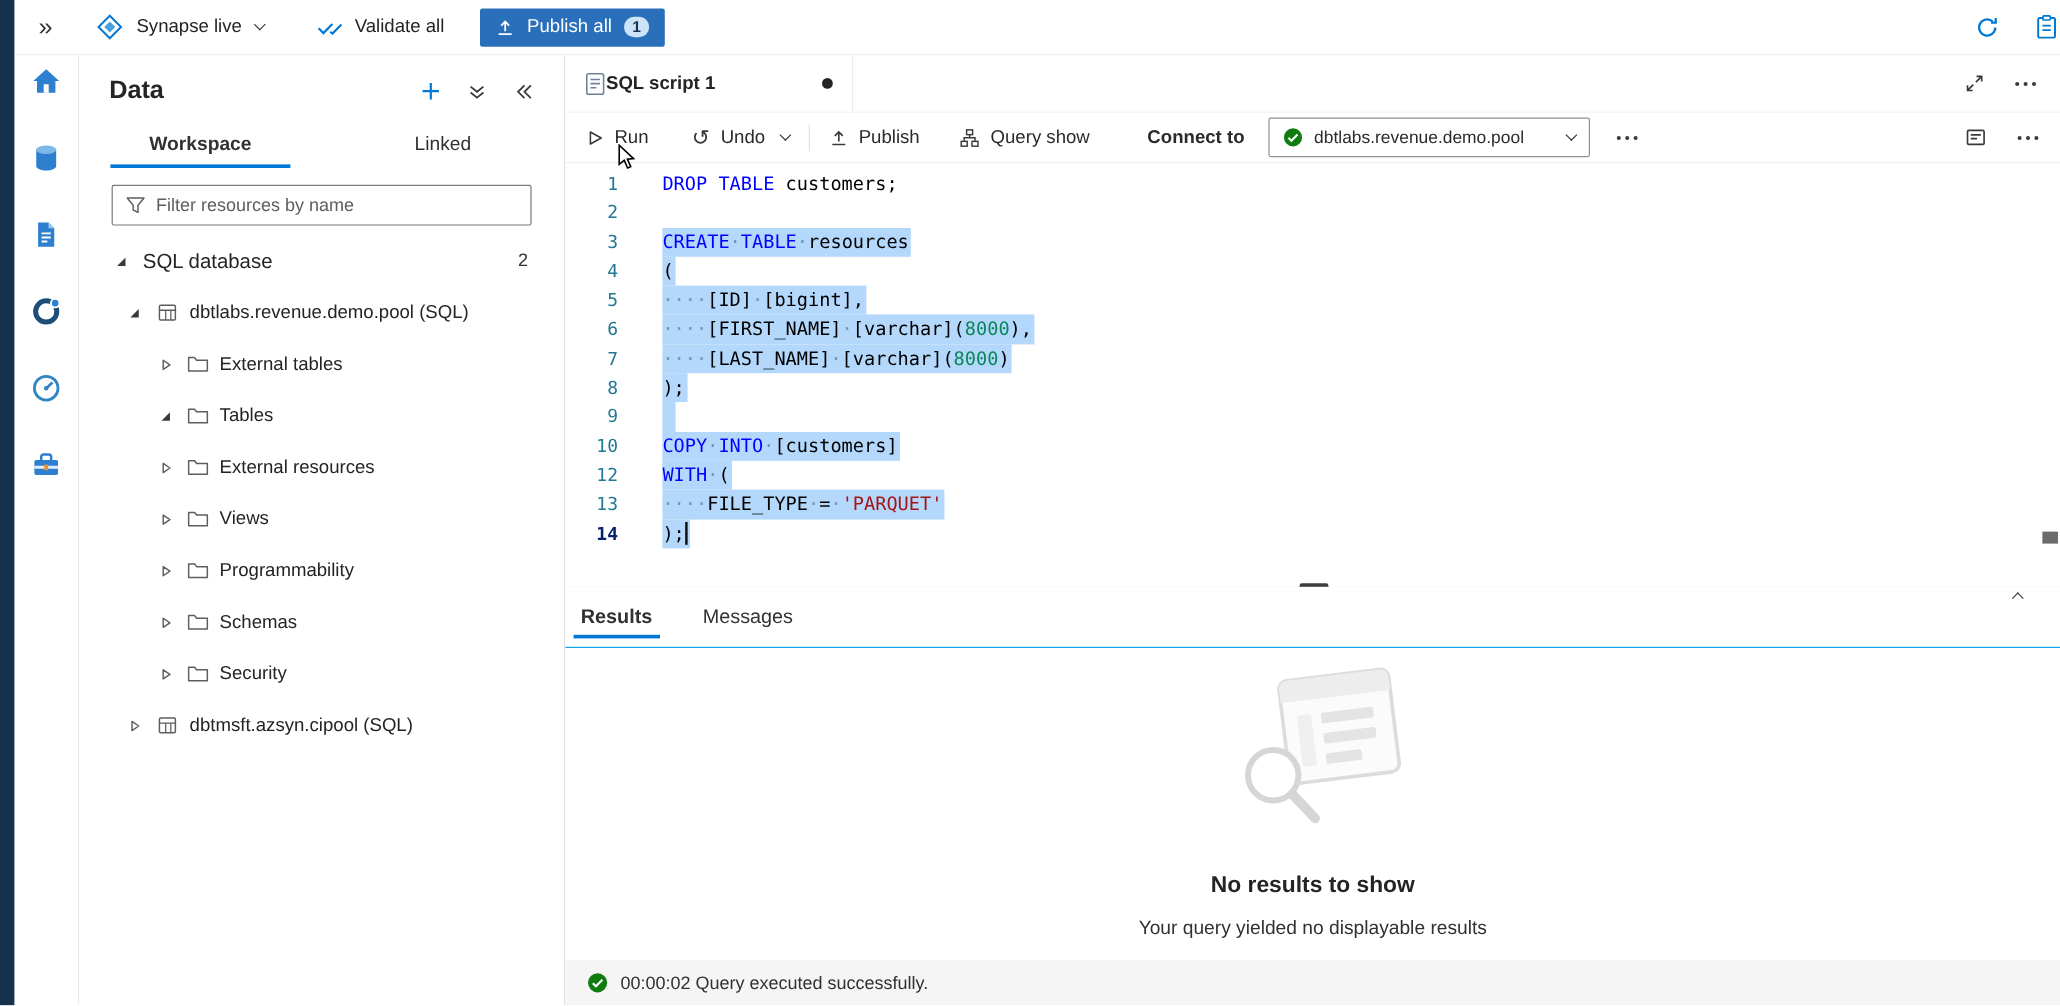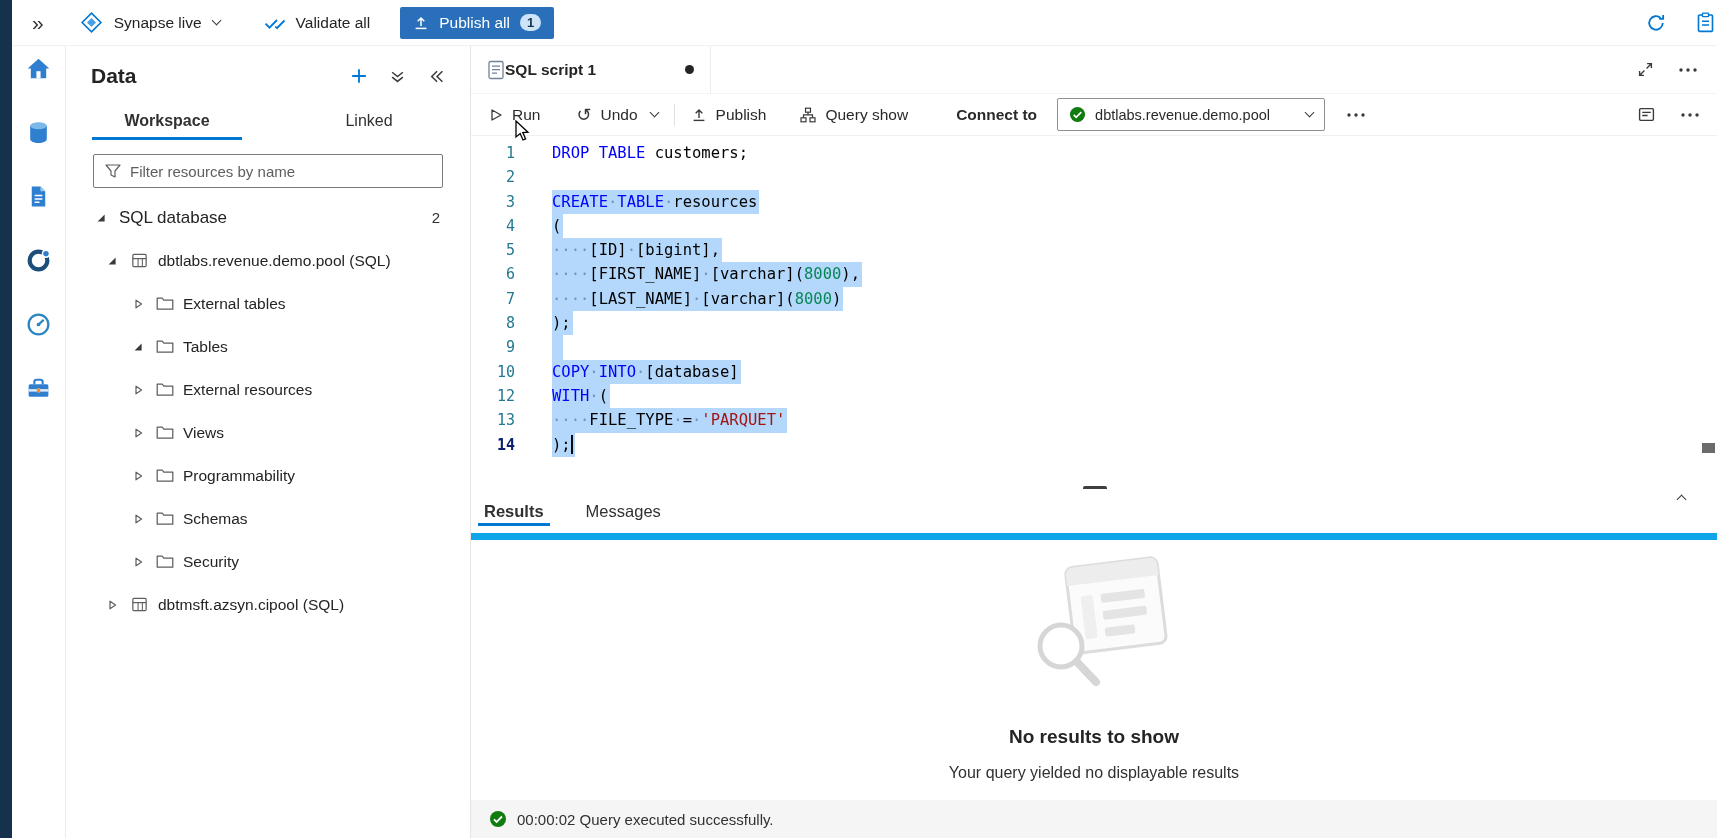--- a/index.html
+++ b/index.html
@@ -89,21 +89,21 @@
   .tk-num { color:var(--number,#098658); }
   .tk-ws { color:#6f94b5; }
   .tk-pl { color:#000; }
   .caret { display:inline-block; width:2px; height:19px; background:#0a0a0a; vertical-align:-4px; }
   .ruler-mark { position:absolute; top:397px; right:2px; width:13px; height:10px; background:#6b6b6b; }
 
   .splitter { position:absolute; top:443px; left:0; right:0; height:0; border-top:1px solid #e0e0e0; cursor:row-resize; }
   .grip { position:absolute; top:-4px; left:612px; width:24px; height:5px; background:#3f3f3f; border-radius:2px; }
 
   .results-bar { position:absolute; top:443px; left:0; right:0; height:51px; display:flex; 
-                 padding-left:7px; border-bottom:7px solid #0ea5e9; background:#fff; }
+                 padding-left:7px; border-bottom:1px solid #0ea5e9; background:#fff; }
   .res-tab { position:relative; padding:0 6px; margin-right:30px; height:100%; display:flex; align-items:center;
              font-size:16.5px; color:#323130; cursor:pointer; }
   .res-tab.active { font-weight:700; }
   .res-tab.active::after { content:""; position:absolute; left:0; right:0; bottom:7px; height:3px;
                            background:var(--accent,#0078d4); }
   .collapse-results { margin-left:auto; padding-right:32px; cursor:pointer; }
 
   .results-body { position:absolute; top:494px; left:0; right:0; bottom:38px; background:#fff; text-align:center; }
   .empty-illustration { margin-top:14px; }
   .empty-title { font-size:19px; font-weight:700; margin-top:28px; color:#252423; }
@@ -513,21 +513,21 @@
       <div>
           <div class="code-line"><span class="ln">1</span><span class="code"><span class="tk-kw">DROP</span><span class="tk-pl"> </span><span class="tk-kw">TABLE</span><span class="tk-pl"> customers;</span></span></div>
           <div class="code-line"><span class="ln">2</span><span class="code"></span></div>
           <div class="code-line"><span class="ln">3</span><span class="code sel"><span class="tk-kw">CREATE</span><span class="tk-ws">·</span><span class="tk-kw">TABLE</span><span class="tk-ws">·</span><span class="tk-pl">resources</span></span></div>
           <div class="code-line"><span class="ln">4</span><span class="code sel"><span class="tk-pl">(</span></span></div>
           <div class="code-line"><span class="ln">5</span><span class="code sel"><span class="tk-ws">····</span><span class="tk-pl">[ID]</span><span class="tk-ws">·</span><span class="tk-pl">[bigint],</span></span></div>
           <div class="code-line"><span class="ln">6</span><span class="code sel"><span class="tk-ws">····</span><span class="tk-pl">[FIRST_NAME]</span><span class="tk-ws">·</span><span class="tk-pl">[varchar](</span><span class="tk-num">8000</span><span class="tk-pl">),</span></span></div>
           <div class="code-line"><span class="ln">7</span><span class="code sel"><span class="tk-ws">····</span><span class="tk-pl">[LAST_NAME]</span><span class="tk-ws">·</span><span class="tk-pl">[varchar](</span><span class="tk-num">8000</span><span class="tk-pl">)</span></span></div>
           <div class="code-line"><span class="ln">8</span><span class="code sel"><span class="tk-pl">);</span></span></div>
           <div class="code-line"><span class="ln">9</span><span class="code sel"></span></div>
-          <div class="code-line"><span class="ln">10</span><span class="code sel"><span class="tk-kw">COPY</span><span class="tk-ws">·</span><span class="tk-kw">INTO</span><span class="tk-ws">·</span><span class="tk-pl">[database]</span></span></div>
+          <div class="code-line"><span class="ln">10</span><span class="code sel"><span class="tk-kw">COPY</span><span class="tk-ws">·</span><span class="tk-kw">INTO</span><span class="tk-ws">·</span><span class="tk-pl">[customers]</span></span></div>
           <div class="code-line"><span class="ln">12</span><span class="code sel"><span class="tk-kw">WITH</span><span class="tk-ws">·</span><span class="tk-pl">(</span></span></div>
           <div class="code-line"><span class="ln">13</span><span class="code sel"><span class="tk-ws">····</span><span class="tk-pl">FILE_TYPE</span><span class="tk-ws">·</span><span class="tk-pl">=</span><span class="tk-ws">·</span><span class="tk-str">'PARQUET'</span></span></div>
           <div class="code-line"><span class="ln cur">14</span><span class="code sel"><span class="tk-pl">);</span><span class="caret"></span></span></div>
         </div>
     </div>
     <div class="ruler-mark"></div>
 
     <div class="splitter">
       <div class="grip"></div>
     </div>

